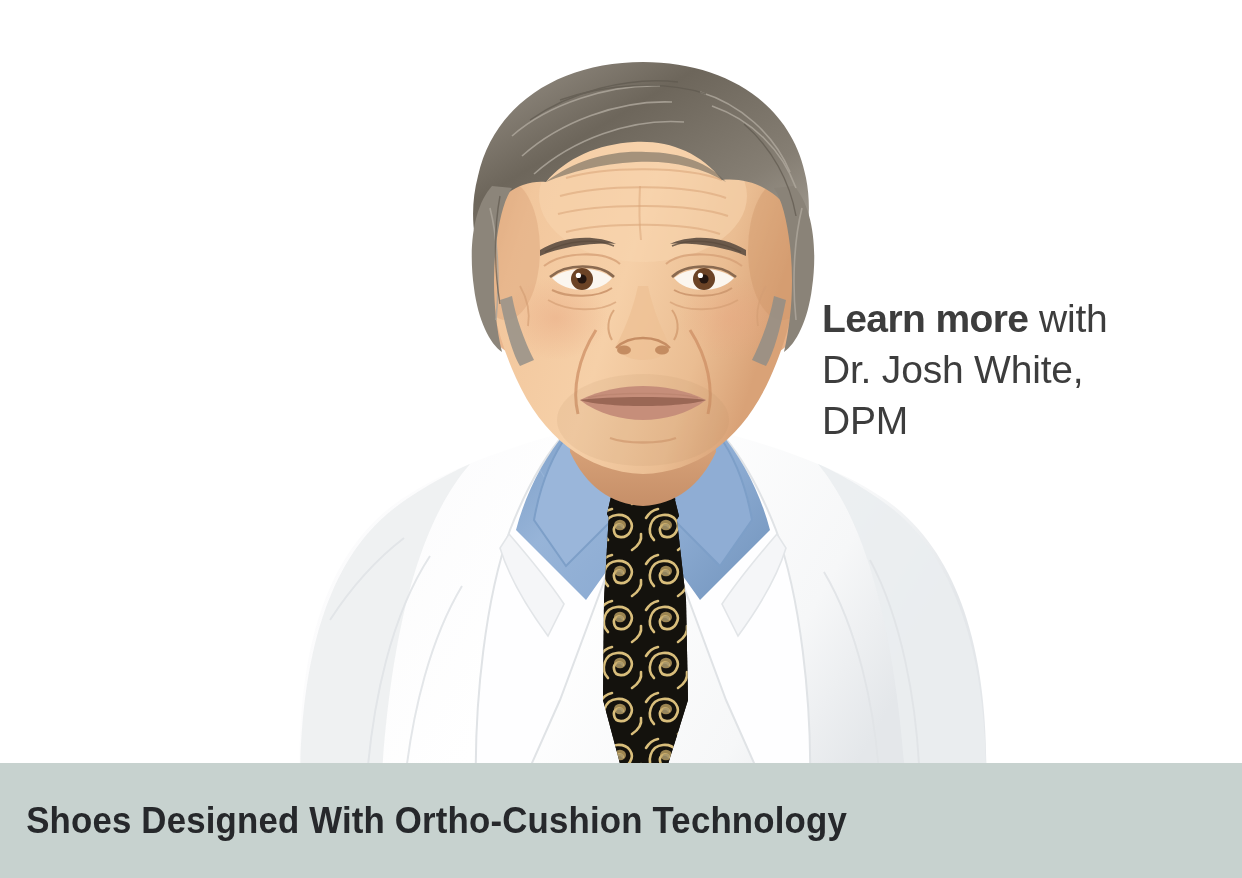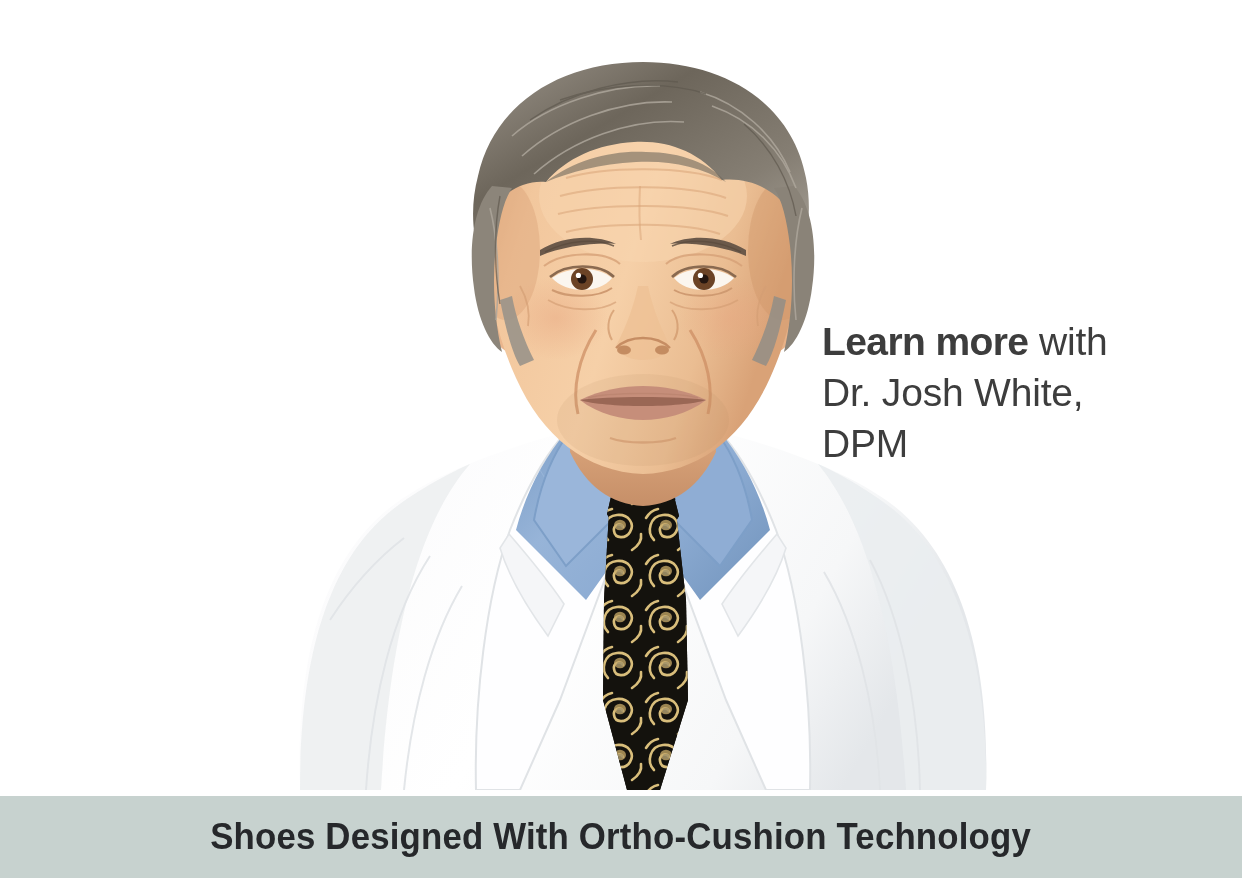--- a/index.html
+++ b/index.html
@@ -32,38 +32,36 @@
     position: absolute;
     left: 822px;
     top: 293px;
     width: 340px;
     color: #3d3d3d;
     font-family: "Liberation Sans", sans-serif;
     font-size: 39px;
     line-height: 51px;
     letter-spacing: -0.2px;
     font-weight: 400;
-    margin-top: 23px;
   }
   .headline .strong {
     font-weight: 700;
     letter-spacing: -0.6px;
   }
 
   
   .bottom-banner {
     position: absolute;
     left: 0;
     bottom: 0;
     width: 1242px;
-    height: 82px;
+    height: 115px;
     background: #c7d2cf;
     display: flex;
     align-items: center;
-    justify-content: center;
   }
   .bottom-banner-text {
     color: #26282b;
     font-family: "Liberation Sans Narrow", "Liberation Sans", sans-serif;
     font-size: 37px;
     font-weight: 700;
     letter-spacing: 0.2px;
     transform: scaleX(0.94);
     white-space: nowrap;
   }

